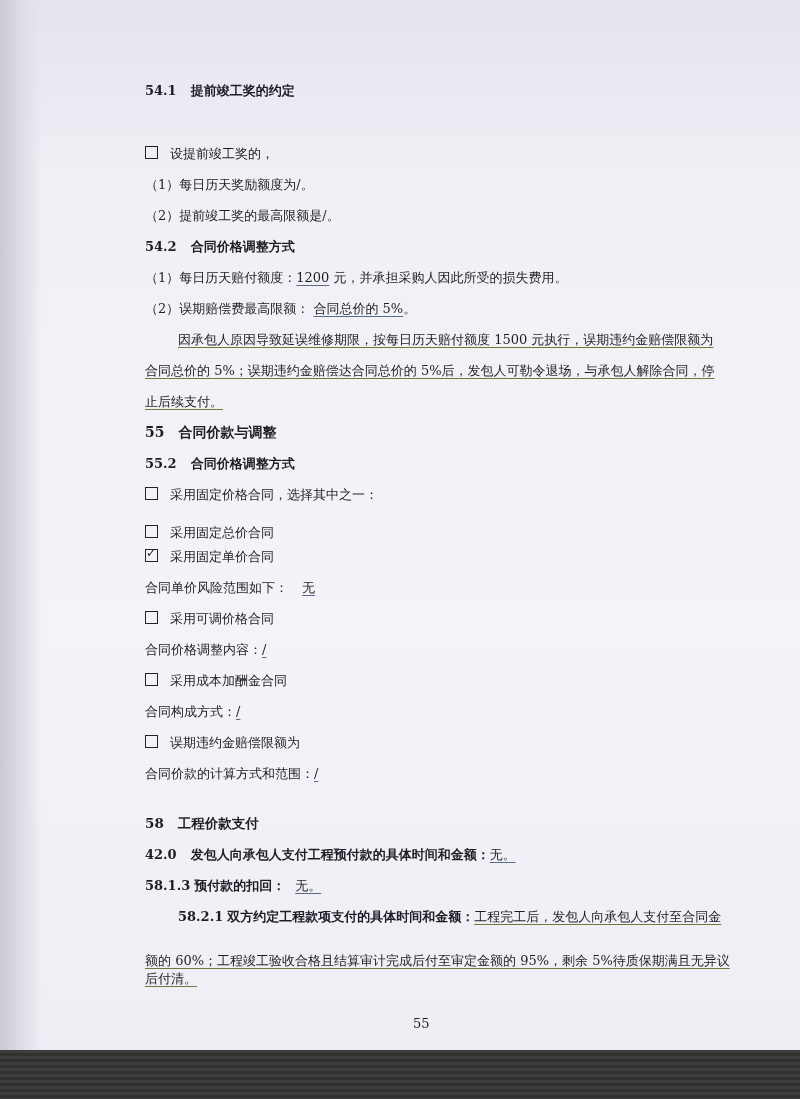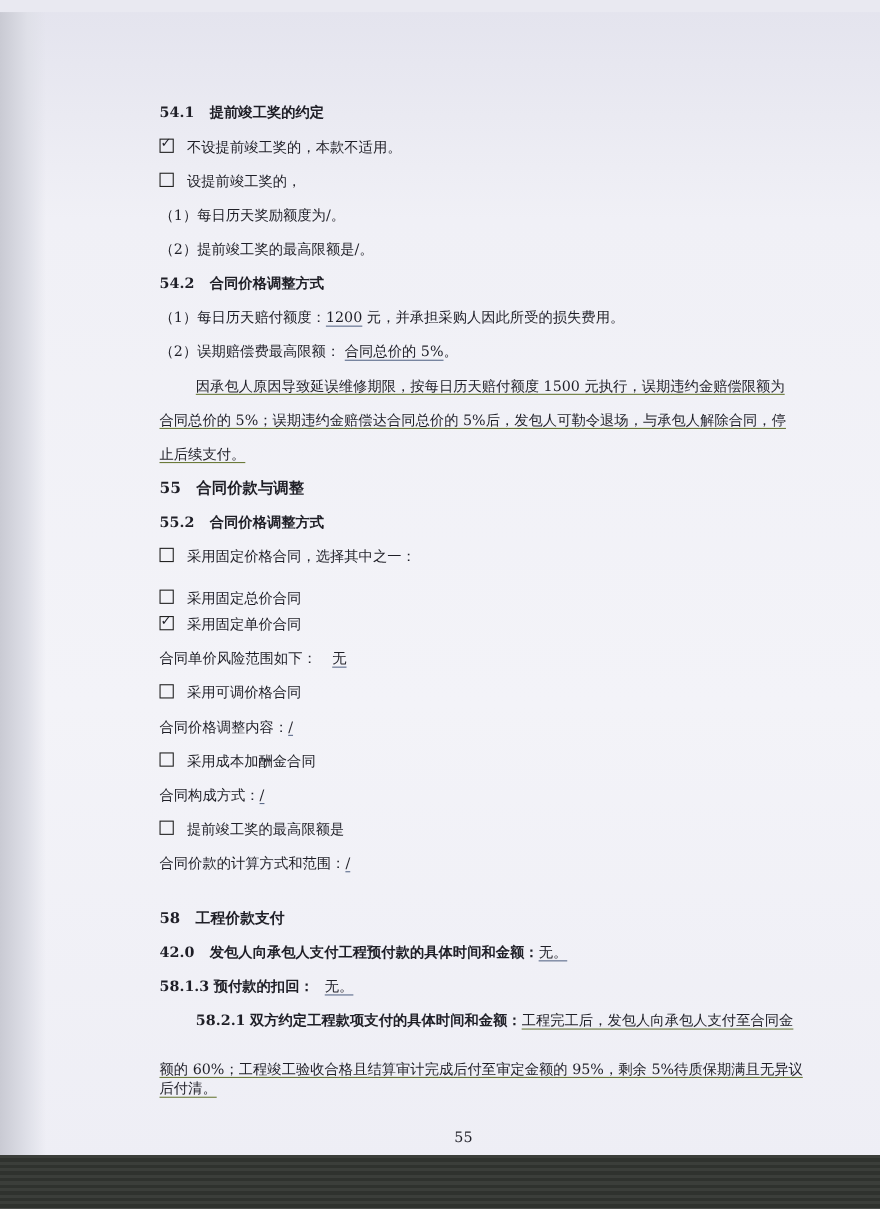--- a/index.html
+++ b/index.html
@@ -5,21 +5,20 @@
   html, body { margin:0; padding:0; }
   body {
     width:800px; height:1099px; overflow:hidden; position:relative;
     background:#e9e9f1;
     font-family:"DejaVu Serif","Liberation Serif",serif;
     color:#1e1e26;
   }
   .page {
     position:absolute; left:0; top:0; width:800px; height:1050px;
     background:linear-gradient(180deg,#e4e4ee 0%,#f0f0f6 18%,#f3f3f8 60%,#eeeef5 100%);
-    margin-top:11px;
   }
   .page::before {
     content:""; position:absolute; left:0; top:0; width:42px; height:1050px;
     background:linear-gradient(90deg,#c9cad3 0%,#dfe0e8 60%,rgba(0,0,0,0) 100%);
   }
   .bottom-band {
     position:absolute; left:0; top:1050px; width:800px; height:49px;
     background:repeating-linear-gradient(180deg,#3b3e3a 0px,#3b3e3a 3px,#2f322e 3px,#2f322e 6px);
   }
   .ln { position:absolute; left:145px; font-size:13px; white-space:nowrap; }
@@ -33,23 +32,20 @@
 </style>
 </head>
 <body>
 
 <div class="page">
 
   <div class="ln h" style="top:82px">
     <span class="num">54.1</span><span>提前竣工奖的约定</span>
   </div>
 
-  <div class="ln" style="top:114px">
-    <span class="box checked"></span><span>不设提前竣工奖的，本款不适用。</span>
-  </div>
 
   <div class="ln" style="top:145px">
     <span class="box"></span><span>设提前竣工奖的，</span>
   </div>
 
   <div class="ln" style="top:176px">
     <span>（1）每日历天奖励额度为/。</span>
   </div>
 
   <div class="ln" style="top:207px">
@@ -106,21 +102,21 @@
 
   <div class="ln" style="top:672px">
     <span class="box"></span><span>采用成本加酬金合同</span>
   </div>
 
   <div class="ln" style="top:703px">
     <span>合同构成方式：</span><span class="u">/</span>
   </div>
 
   <div class="ln" style="top:734px">
-    <span class="box"></span><span>提前竣工奖的最高限额是</span>
+    <span class="box"></span><span>误期违约金赔偿限额为</span>
   </div>
 
   <div class="ln" style="top:765px">
     <span>合同价款的计算方式和范围：</span><span class="u">/</span>
   </div>
 
   <div class="ln h" style="top:815px; font-size:13.5px">
     <span class="num">58</span><span>工程价款支付</span>
   </div>
 

